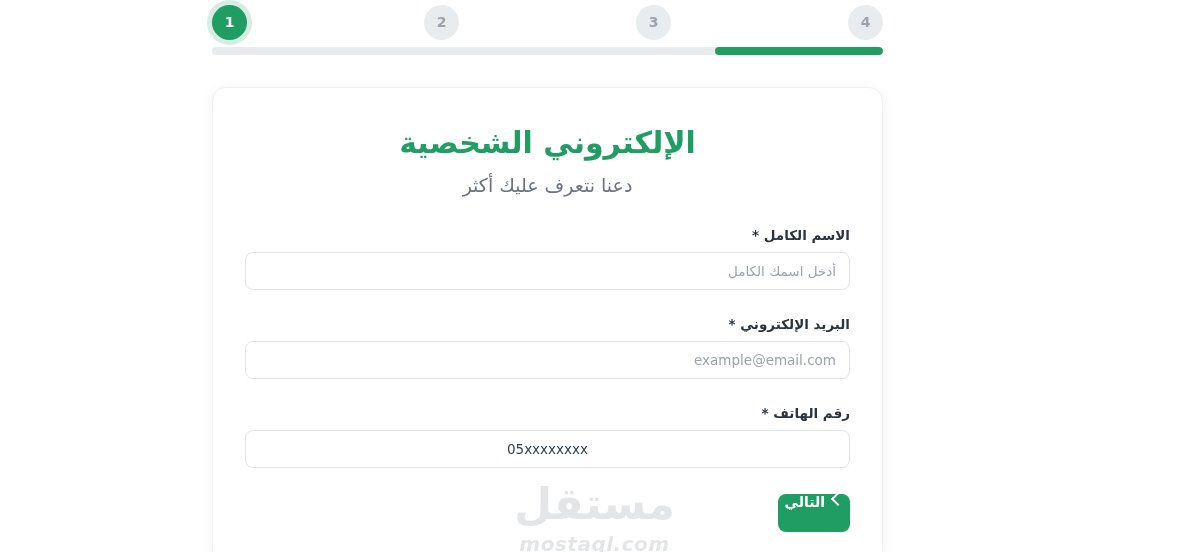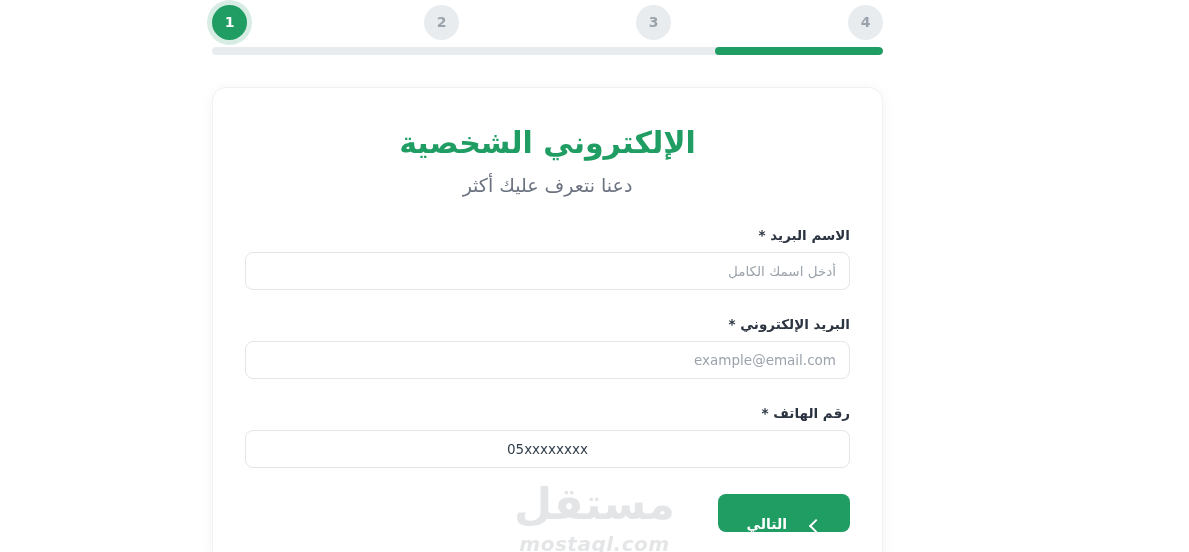--- a/index.html
+++ b/index.html
@@ -132,28 +132,28 @@
     text-align: center;
   }
 
   .actions {
     margin-top: 26px;
     display: flex;
     justify-content: flex-start;
   }
   .next-btn {
     display: inline-flex;
-    align-items: flex-end;
-    gap: 24px;
+    align-items: flex-start;
+    gap: 8px;
     background: #1f9d63;
     color: #ffffff;
     border: none;
     border-radius: 8px;
     height: 38px;
-    padding: 0 29px;
+    padding: 0 7px;
     font-size: 14px;
     font-weight: 700;
     font-family: "DejaVu Sans", "Liberation Sans", sans-serif;
     cursor: pointer;
   }
   .next-btn .chev {
     display: inline-block;
     width: 10px; height: 10px;
     border-left: 2px solid #ffffff;
     border-bottom: 2px solid #ffffff;
@@ -204,21 +204,21 @@
     <div class="track">
       <div class="track-fill" id="track-fill" style="width: 25%;"></div>
     </div>
   </div>
 
   <div class="card">
     <h1 class="card-title">الإلكتروني الشخصية</h1>
     <p class="card-sub">دعنا نتعرف عليك أكثر</p>
 
     <div class="field first">
-      <label class="field-label">الاسم البريد *</label>
+      <label class="field-label">الاسم الكامل *</label>
       <input class="input" type="text" placeholder="أدخل اسمك الكامل" style="">
     </div>
 
     <div class="field">
       <label class="field-label">البريد الإلكتروني *</label>
       <input class="input ltr" type="text" placeholder="example@email.com" style="">
     </div>
 
     <div class="field">
       <label class="field-label">رقم الهاتف *</label>

